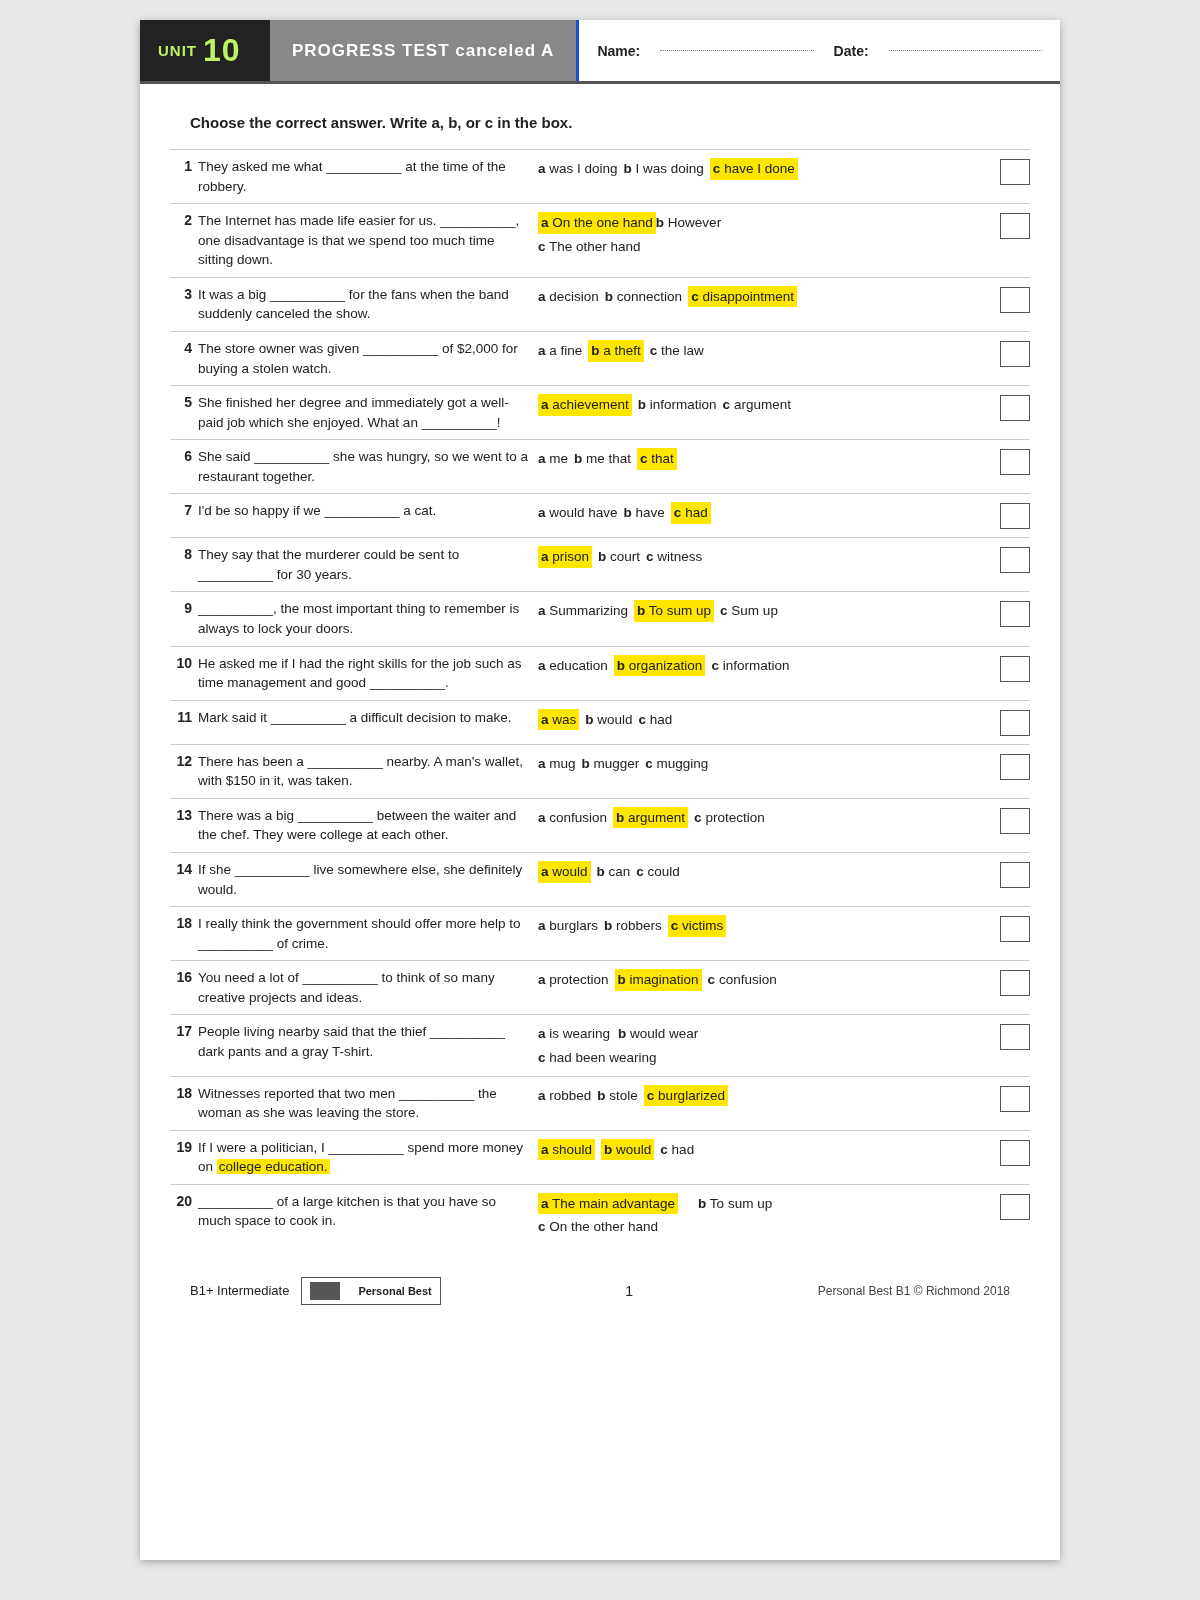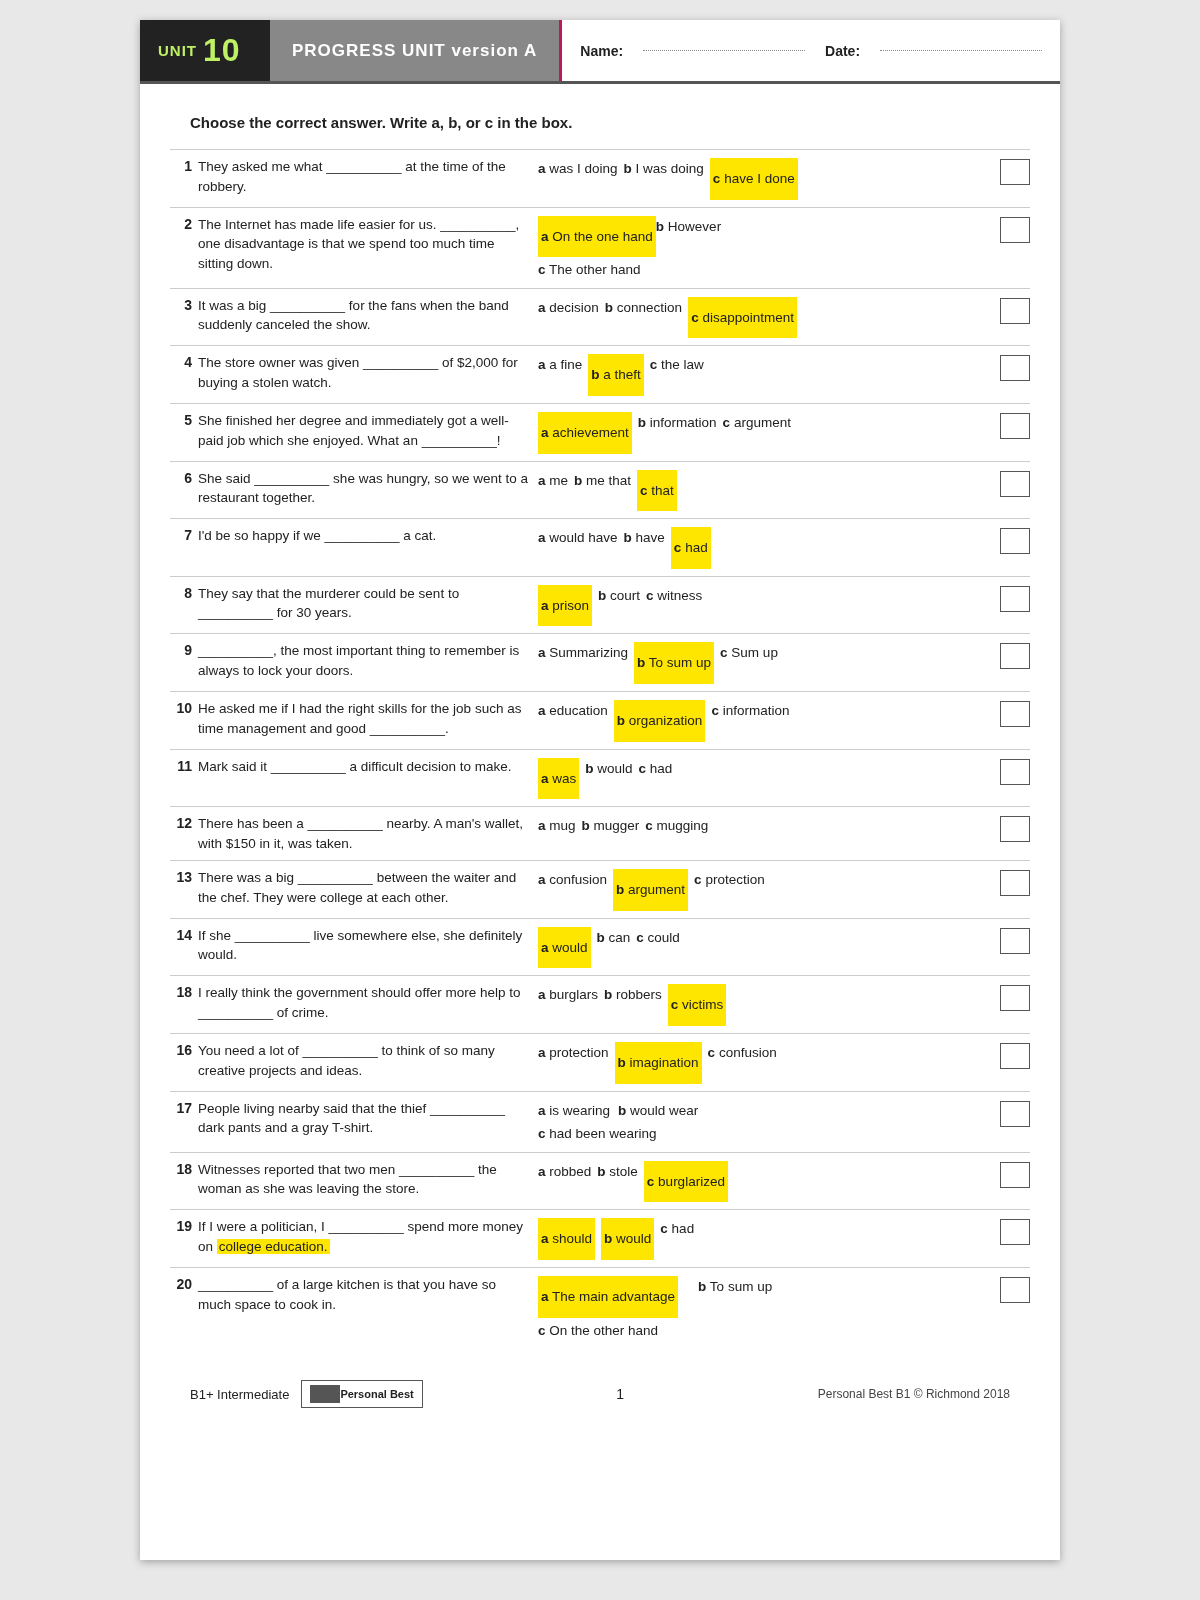--- a/index.html
+++ b/index.html
@@ -54,21 +54,21 @@
       font-weight: bold;
       letter-spacing: 1px;
       min-width: 280px;
     }
     .name-date-box {
       flex: 1;
       display: flex;
       align-items: center;
       padding: 8px 18px;
       font-size: 14px;
-      border-left: 3px solid #be185d;
+      border-left: 3px solid #1d4ed8;
       gap: 16px;
     }
     .name-date-box .field-label {
       font-weight: bold;
       margin-right: 4px;
     }
     .dotted-line {
       flex: 1;
       border-bottom: 1px dotted #888;
       min-width: 80px;
@@ -121,21 +121,21 @@
     }
     .ans {
       white-space: nowrap;
       line-height: 1.6;
     }
     .ans .opt-letter {
       font-weight: bold;
     }
     .ans.highlighted {
       background: #ffe600;
-      padding: 10px 3px;
+      padding: 0 3px;
     }
     .q-box {
       width: 30px;
       height: 26px;
       border: 1.5px solid #555;
       flex-shrink: 0;
       margin-left: 8px;
       margin-top: 2px;
     }
     
@@ -151,21 +151,21 @@
       align-items: center;
       gap: 12px;
     }
     .footer-logo {
       border: 1.5px solid #555;
       padding: 4px 8px;
       font-size: 11px;
       font-weight: bold;
       display: flex;
       align-items: center;
-      gap: 0;
+      gap: 18px;
     }
     .footer-logo .logo-icon {
       width: 30px;
       height: 18px;
       background: #555;
     }
     .footer-center {
       font-size: 14px;
     }
     .footer-right {
@@ -177,21 +177,21 @@
 </head>
 <body>
 
 <div class="page">
 
   <div class="header">
     <div class="unit-box">
       <span>UNIT</span>
       <span class="unit-num">10</span>
     </div>
-    <div class="progress-box">PROGRESS UNIT version A</div>
+    <div class="progress-box">PROGRESS TEST canceled A</div>
     <div class="name-date-box">
       <span class="field-label">Name:</span>
       <span class="dotted-line"></span>
       <span class="field-label" style="margin-left:4px;">Date:</span>
       <span class="dotted-line"></span>
     </div>
   </div>
 
   <div class="instruction">Choose the correct answer. Write a, b, or c in the box.</div>
 

